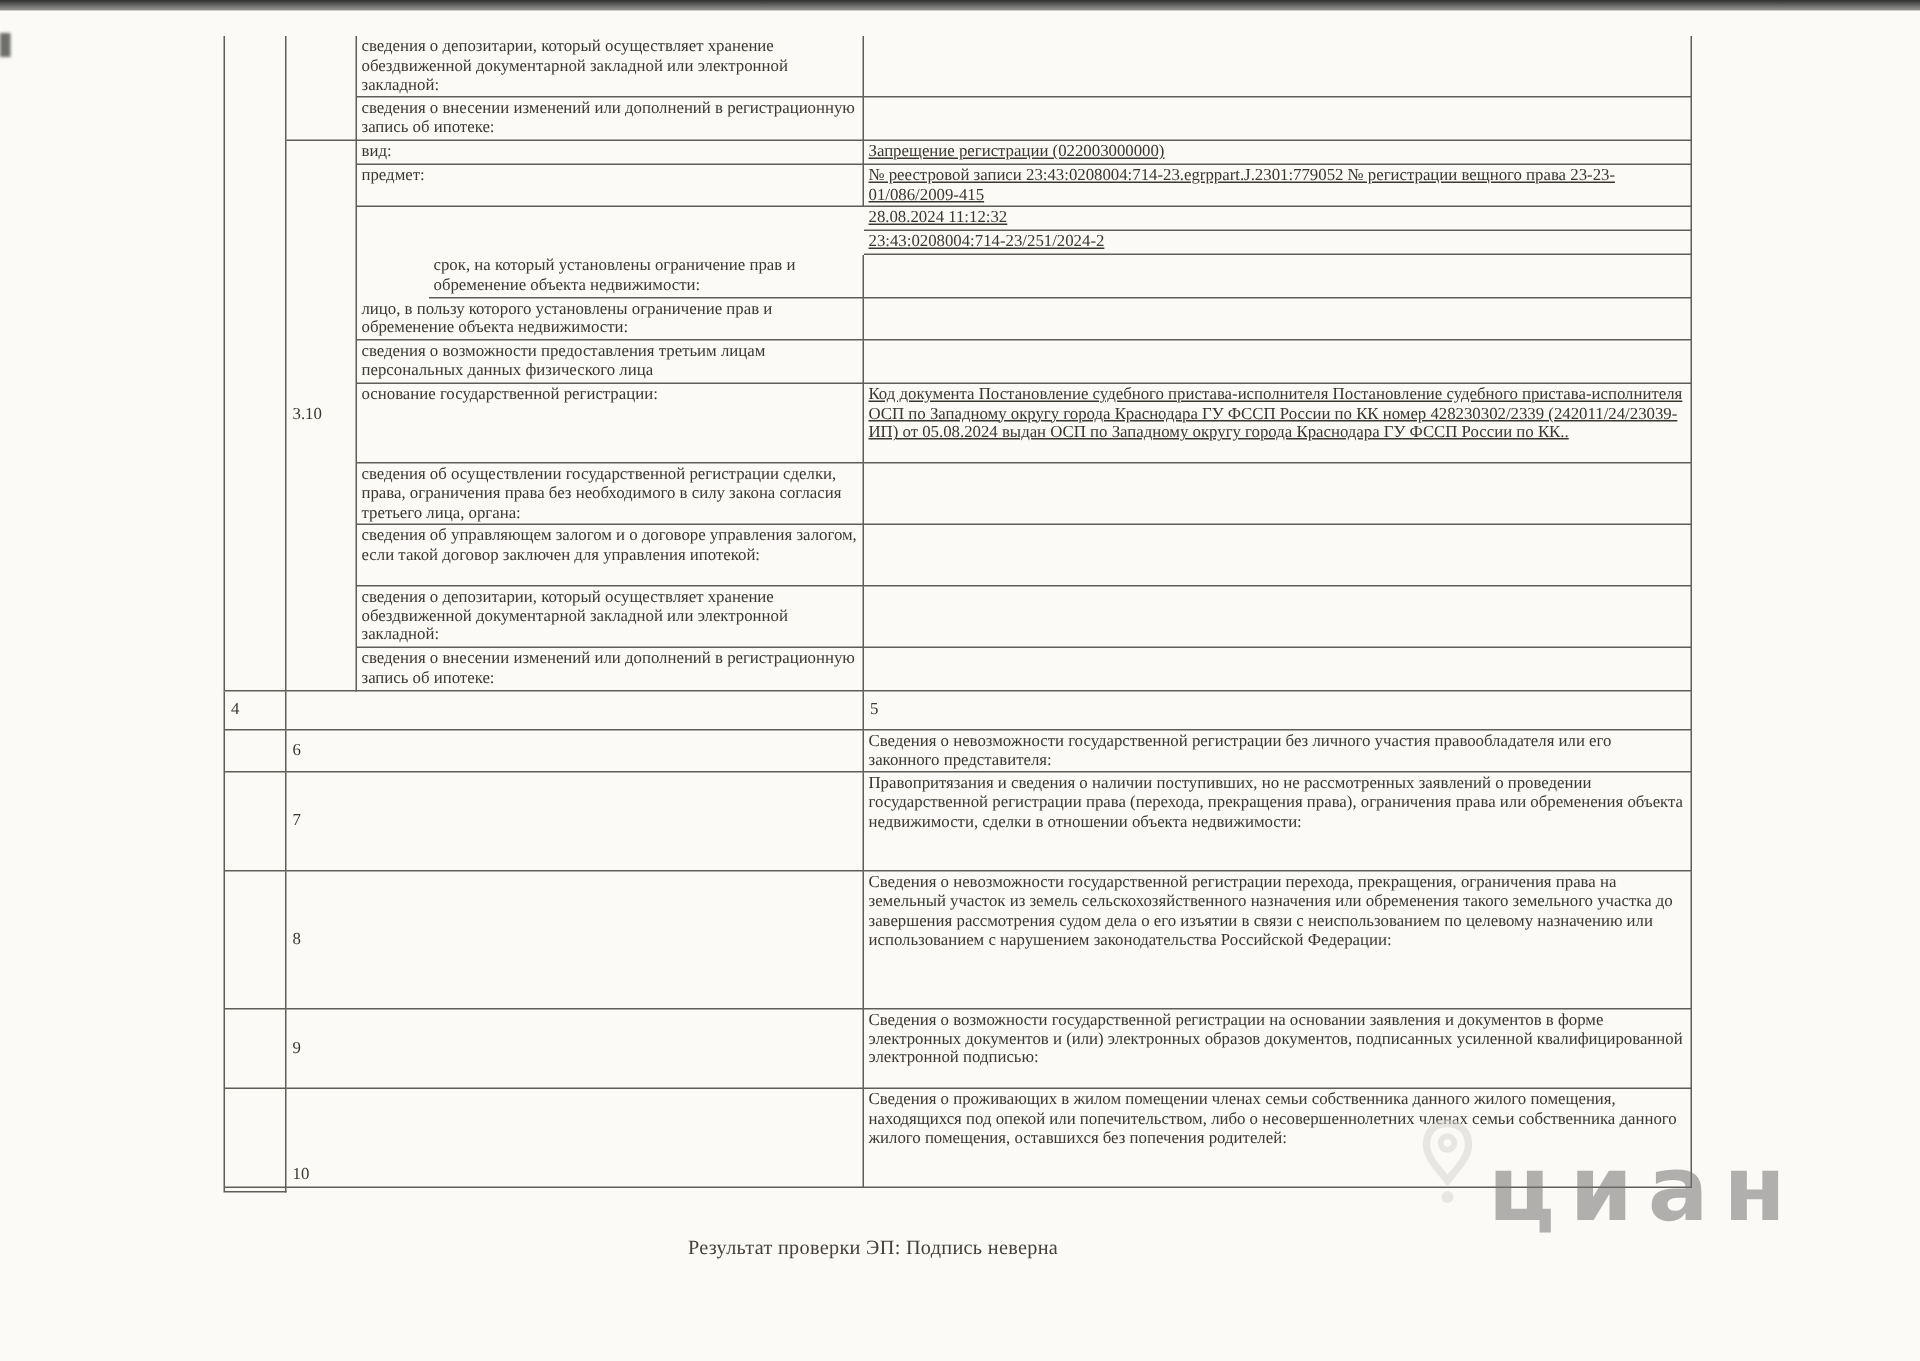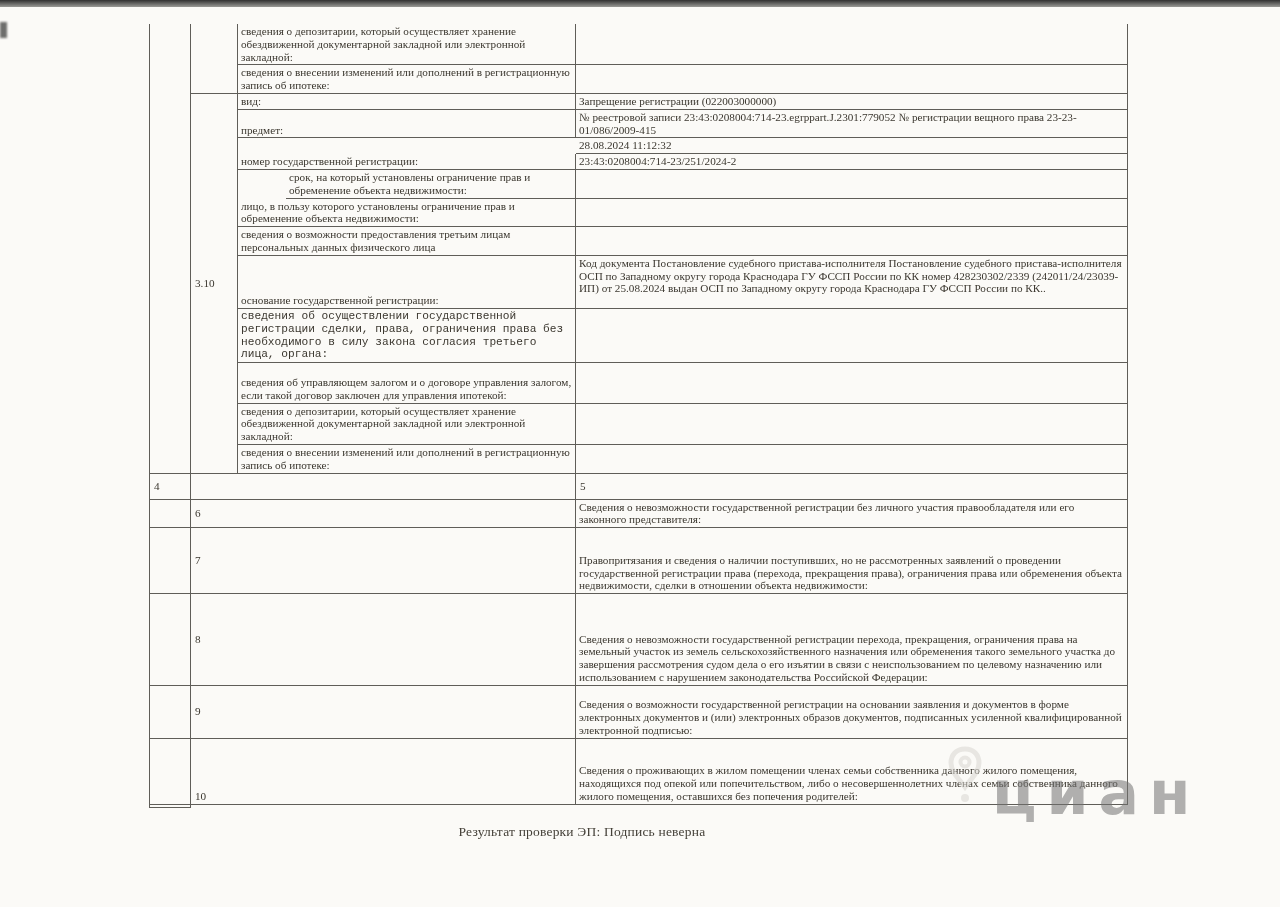--- a/index.html
+++ b/index.html
@@ -28,27 +28,27 @@
     border-left:1.4px solid #5f5d58;
   }
   .sec2{
     display:grid;
     grid-template-columns:41px 385px 552px;
     border-left:1.4px solid #5f5d58;
   }
   .cell{
     box-sizing:border-box;
     padding:1px 3px;
-    display:flex;align-items:flex-end;
+    display:flex;align-items:flex-start;
   }
   .br{border-right:1.4px solid #5f5d58;}
   .bb{border-bottom:1.4px solid #5f5d58;}
   .num-cell{align-items:center;padding-left:4px;}
   .label-cell{}
-  .value-cell{align-items:flex-start;padding-top:1px;}
+  .value-cell{align-items:flex-start;padding-top:1px;text-decoration:underline;}
   .value-cell .txt{display:block;}
   .footer-line{
     position:absolute;left:0;top:824px;width:1164px;
     text-align:center;font-size:13.5px;color:#454139;
     letter-spacing:0.2px;
   }
   .watermark{
     position:absolute;left:948px;top:728px;width:330px;height:90px;
     display:flex;align-items:flex-end;gap:10px;
     opacity:0.55;pointer-events:none;
@@ -89,45 +89,42 @@
       </div>
       <div class="cell br bb label-cell" style="grid-area: 4 / 3; min-height: 27.6px;">
         <span class="txt">предмет:</span>
       </div>
       <div class="cell br bb value-cell" style="grid-area: 4 / 4;">
         <span class="txt">№ реестровой записи 23:43:0208004:714-23.egrppart.J.2301:779052 № регистрации вещного права 23-23-01/086/2009-415</span>
       </div>
       <div class="cell br bb value-cell" style="grid-area: 5 / 4;">
         <span class="txt">28.08.2024 11:12:32</span>
       </div>
-      <div class="cell br bb label-cell" style="grid-area: 6 / 3; min-height: 14.8px;">
-        <span class="txt">номер государственной регистрации:</span>
-      </div>
       <div class="cell br bb value-cell" style="grid-area: 6 / 4;">
         <span class="txt">23:43:0208004:714-23/251/2024-2</span>
       </div>
       <div class="cell br bb label-cell" style="grid-area: 7 / 3; min-height: 27.6px; margin-left: 48px;">
         <span class="txt">срок, на который установлены ограничение прав и обременение объекта недвижимости:</span>
       </div>
       <div class="cell br bb value-cell" style="grid-area: 7 / 4;"></div>
       <div class="cell br bb label-cell" style="grid-area: 8 / 3; min-height: 27.6px;">
         <span class="txt">лицо, в пользу которого установлены ограничение прав и обременение объекта недвижимости:</span>
       </div>
       <div class="cell br bb value-cell" style="grid-area: 8 / 4;"></div>
       <div class="cell br bb label-cell" style="grid-area: 9 / 3; min-height: 27.6px;">
         <span class="txt">сведения о возможности предоставления третьим лицам персональных данных физического лица</span>
       </div>
       <div class="cell br bb value-cell" style="grid-area: 9 / 4;"></div>
       <div class="cell br bb label-cell" style="grid-area: 10 / 3; min-height: 53.2px;">
         <span class="txt">основание государственной регистрации:</span>
       </div>
       <div class="cell br bb value-cell" style="grid-area: 10 / 4;">
-        <span class="txt">Код документа Постановление судебного пристава-исполнителя Постановление судебного пристава-исполнителя ОСП по Западному округу города Краснодара ГУ ФССП России по КК номер 428230302/2339 (242011/24/23039-ИП) от 25.08.2024 выдан ОСП по Западному округу города Краснодара ГУ ФССП России по КК..</span>
+        <span class="txt">Код документа Постановление судебного пристава-исполнителя Постановление судебного пристава-исполнителя ОСП по Западному округу города Краснодара ГУ ФССП России по КК номер 428230302/2339 (242011/24/23039-ИП) от 05.08.2024 выдан ОСП по Западному округу города Краснодара ГУ ФССП России по КК..</span>
       </div>
-      <div class="cell br bb label-cell" style="grid-area: 11 / 3; min-height: 40.4px; font-family: Liberation Mono, monospace;">
+      <div class="cell br bb label-cell" style="grid-area: 11 / 3; min-height: 40.4px;">
         <span class="txt">сведения об осуществлении государственной регистрации сделки, права, ограничения права без необходимого в силу закона согласия третьего лица, органа:</span>
       </div>
       <div class="cell br bb value-cell" style="grid-area: 11 / 4;"></div>
       <div class="cell br bb label-cell" style="grid-area: 12 / 3; min-height: 40.4px;">
         <span class="txt">сведения об управляющем залогом и о договоре управления залогом, если такой договор заключен для управления ипотекой:</span>
       </div>
       <div class="cell br bb value-cell" style="grid-area: 12 / 4;"></div>
       <div class="cell br bb label-cell" style="grid-area: 13 / 3; min-height: 40.4px;">
         <span class="txt">сведения о депозитарии, который осуществляет хранение обездвиженной документарной закладной или электронной закладной:</span>
       </div>

